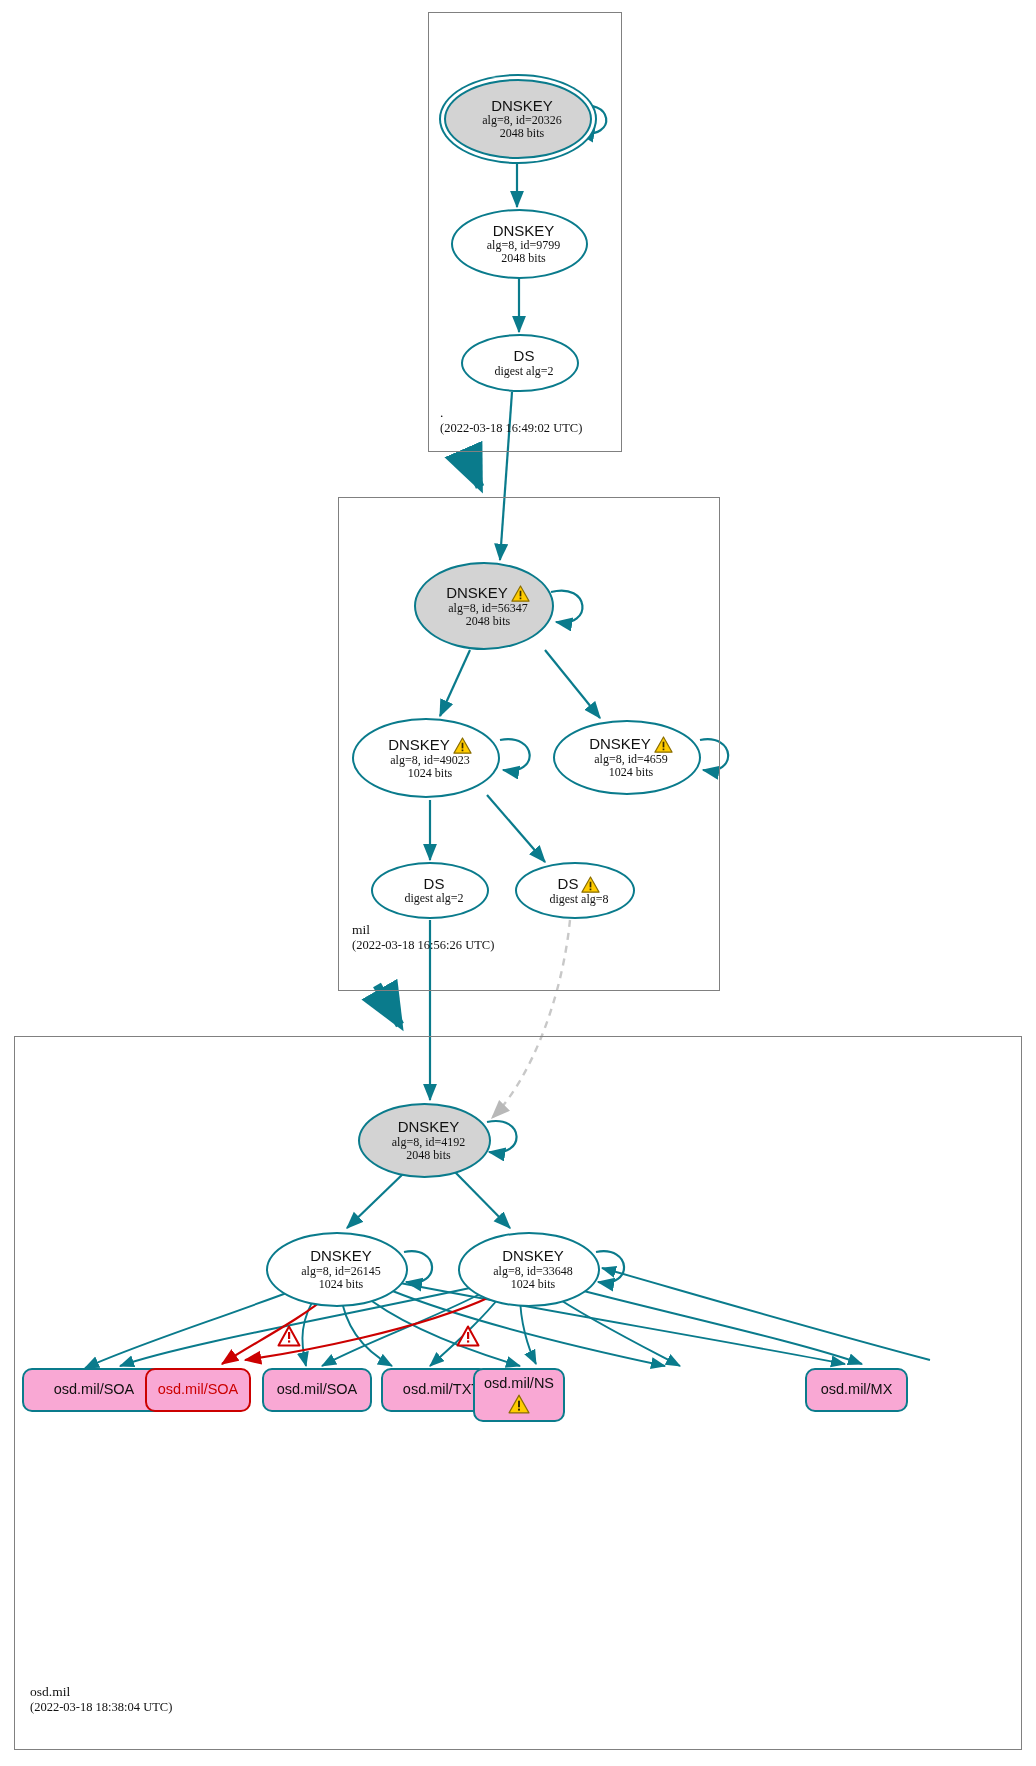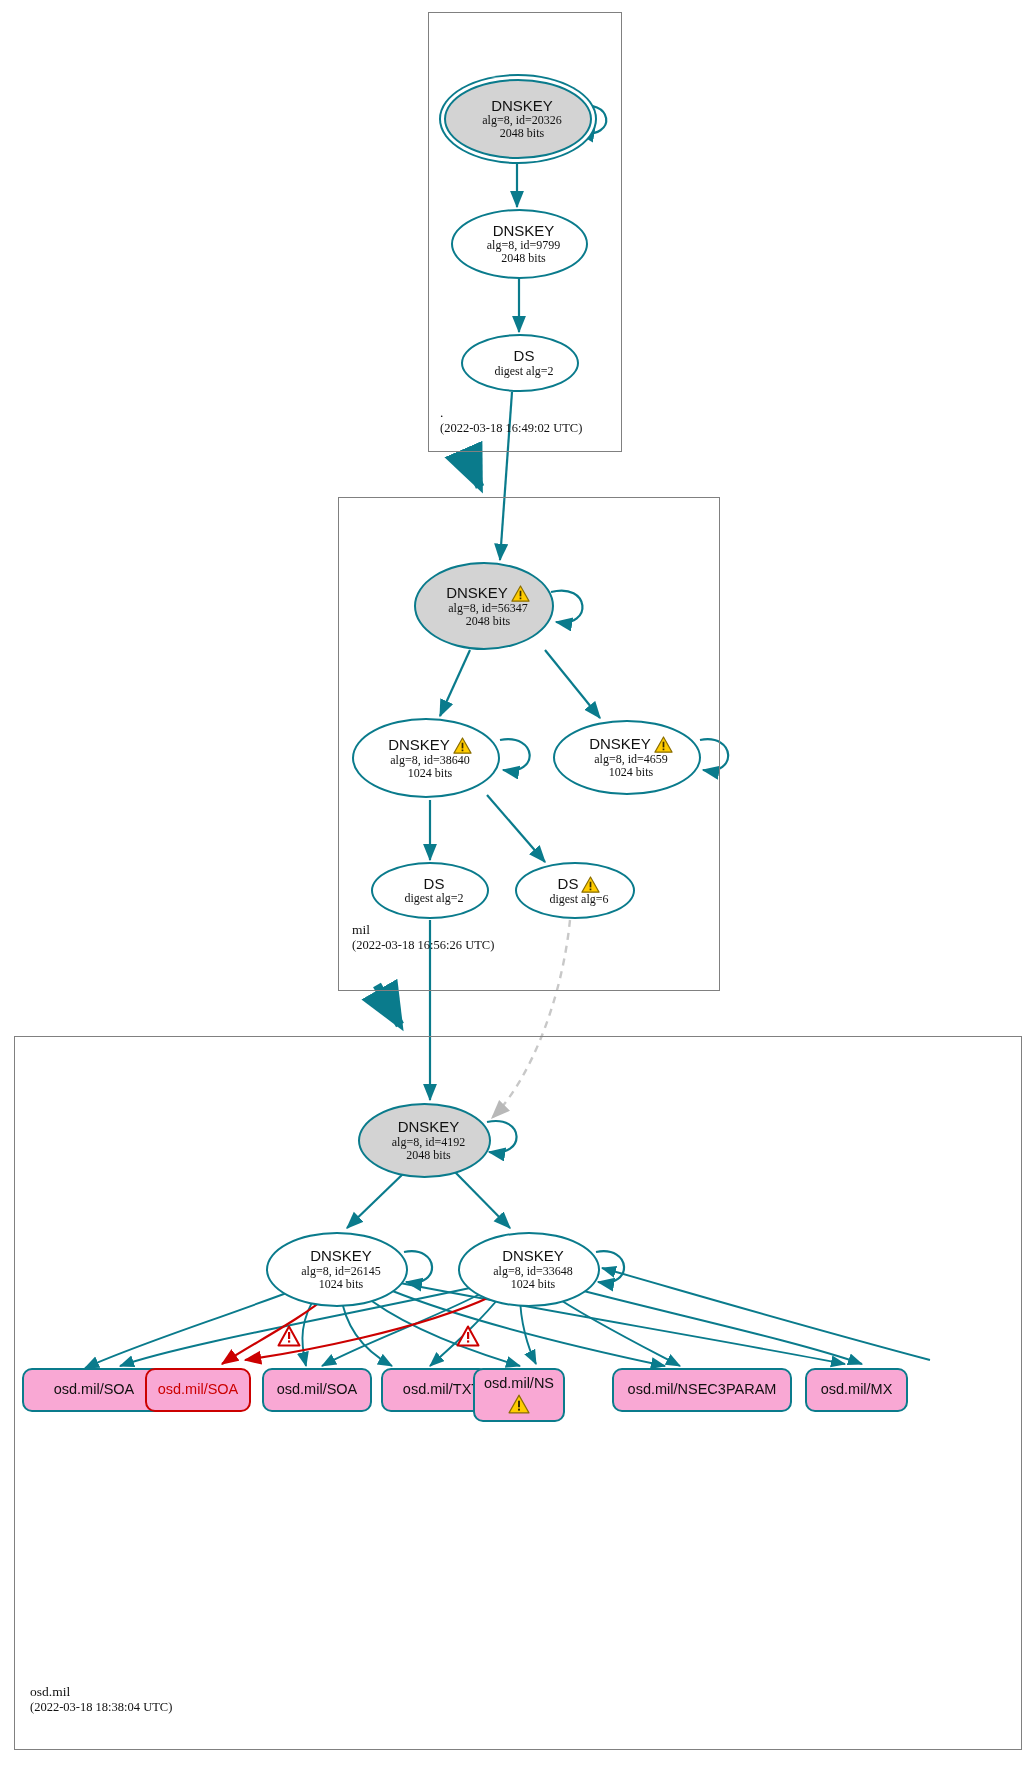--- a/index.html
+++ b/index.html
@@ -183,21 +183,21 @@
     <div class="t1">
       <span>DNSKEY</span>
       <span class="warn">
         <svg viewBox="0 0 20 18">
             <path d="M10 1 L19 17 L1 17 Z" fill="#ffcc00" stroke="#8a6d00" stroke-width="1.2" stroke-linejoin="round"></path>
             <rect x="9.1" y="6" width="1.8" height="6" fill="#3a2d00"></rect>
             <rect x="9.1" y="13.2" width="1.8" height="1.8" fill="#3a2d00"></rect>
           </svg>
       </span>
     </div>
-    <div class="t2">alg=8, id=38640</div>
+    <div class="t2">alg=8, id=49023</div>
     <div class="t2">1024 bits</div>
   </div>
 
   <div class="ell" style="left:553px;top:720px;width:148px;height:75px;">
     <div class="t1">
       <span>DNSKEY</span>
       <span class="warn">
         <svg viewBox="0 0 20 18">
             <path d="M10 1 L19 17 L1 17 Z" fill="#ffcc00" stroke="#8a6d00" stroke-width="1.2" stroke-linejoin="round"></path>
             <rect x="9.1" y="6" width="1.8" height="6" fill="#3a2d00"></rect>
@@ -218,21 +218,21 @@
     <div class="t1">
       <span>DS</span>
       <span class="warn">
         <svg viewBox="0 0 20 18">
             <path d="M10 1 L19 17 L1 17 Z" fill="#ffcc00" stroke="#8a6d00" stroke-width="1.2" stroke-linejoin="round"></path>
             <rect x="9.1" y="6" width="1.8" height="6" fill="#3a2d00"></rect>
             <rect x="9.1" y="13.2" width="1.8" height="1.8" fill="#3a2d00"></rect>
           </svg>
       </span>
     </div>
-    <div class="t2">digest alg=6</div>
+    <div class="t2">digest alg=8</div>
   </div>
 
   <div class="ell secure" style="left:358px;top:1103px;width:133px;height:75px;">
     <div class="t1">DNSKEY</div>
     <div class="t2">alg=8, id=4192</div>
     <div class="t2">2048 bits</div>
   </div>
 
   <div class="ell" style="left:266px;top:1232px;width:142px;height:75px;">
     <div class="t1">DNSKEY</div>
@@ -281,21 +281,18 @@
     <span style="margin-bottom:2px;">osd.mil/NS</span>
     <span class="warn" style="width:22px;height:20px;">
       <svg viewBox="0 0 20 18" width="22" height="20">
           <path d="M10 1 L19 17 L1 17 Z" fill="#ffcc00" stroke="#8a6d00" stroke-width="1.2" stroke-linejoin="round"></path>
           <rect x="9.1" y="6" width="1.8" height="6" fill="#3a2d00"></rect>
           <rect x="9.1" y="13.2" width="1.8" height="1.8" fill="#3a2d00"></rect>
         </svg>
     </span>
   </div>
 
-  <div class="rrset" style="left:612px;top:1368px;width:180px;height:44px;">
-    <span>osd.mil/NSEC3PARAM</span>
-  </div>
 
   <div class="rrset" style="left:805px;top:1368px;width:103px;height:44px;">
     <span>osd.mil/MX</span>
   </div>
 
 </div>
 
 </body></html>

